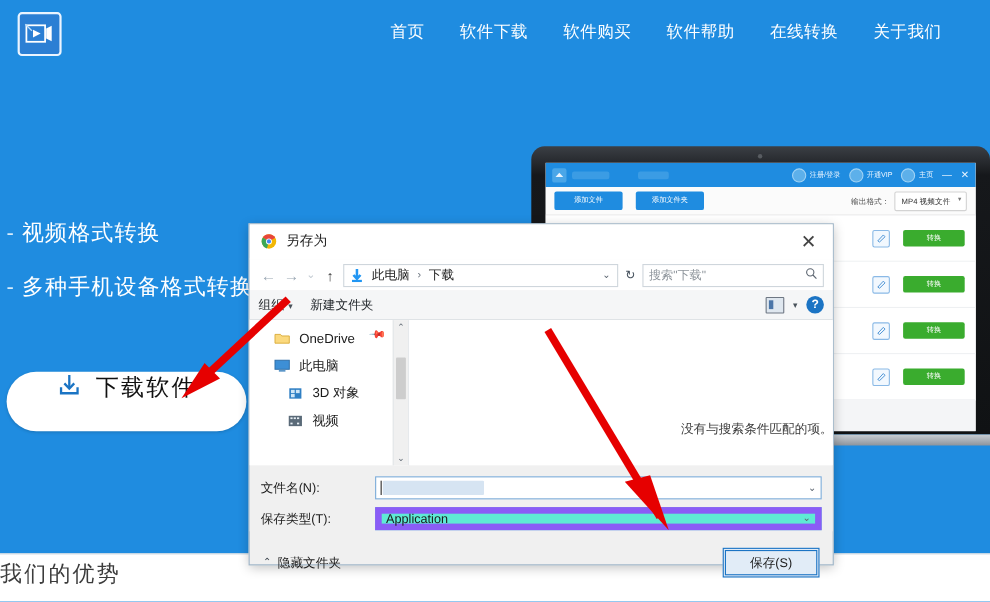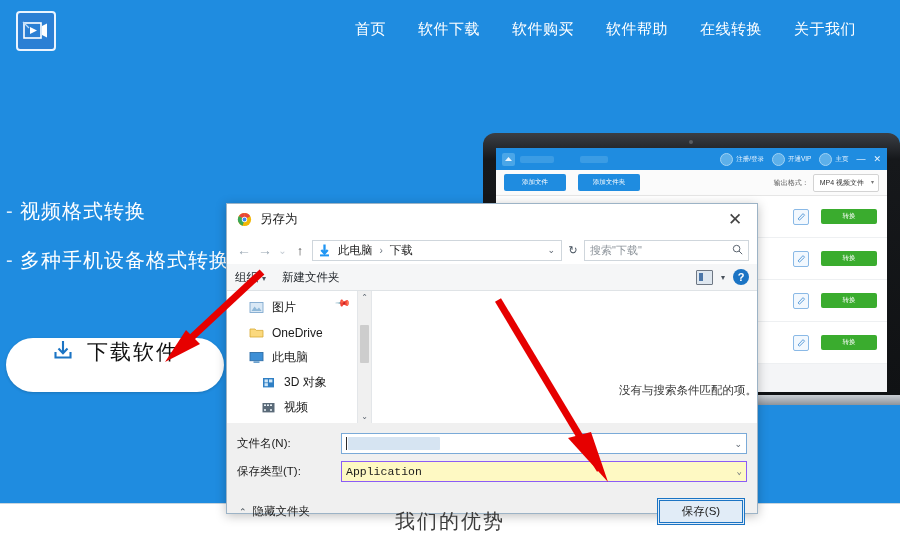--- a/index.html
+++ b/index.html
@@ -174,42 +174,42 @@
   .empty-msg{
     position:absolute;left:0;right:0;top:92px;text-align:right;font-size:11.5px;color:#3b3b3b;
   }
   .dlg-fields{background:#f0f0f0;padding:9px 0 0 0;}
   .field-row{display:flex;align-items:center;height:23px;margin-bottom:5px;padding:0 10px;box-sizing:border-box;}
   .field-lbl{width:96px;text-align:left;font-size:11.5px;color:#1b1b1b;padding-right:8px;white-space:nowrap;}
   .field-ctl{
     flex:1;height:21px;border:1px solid #7aaad8;background:#fff;display:flex;align-items:center;
     padding:0 4px;box-sizing:border-box;font-size:11.5px;color:#1b1b1b;position:relative;
   }
-  .field-ctl.grey{background:#fef9c3;border:1px solid #8b5cf6;font-family:Liberation Mono, monospace;}
+  .field-ctl.grey{background:#5eead4;border:6px solid #8b5cf6;}
   .field-ctl .dd{margin-left:auto;color:#5c6570;font-size:9px;}
   .fn-caret{width:1px;height:13px;background:#2a2a2a;margin-right:1px;}
   .fn-sel{height:13px;width:92px;background:#d6e4f2;border-radius:1px;}
   .dlg-bottom{
     display:flex;align-items:center;padding:10px 12px 0 12px;box-sizing:border-box;
   }
   .hide-folders{font-size:11.5px;color:#1b1b1b;cursor:pointer;display:flex;align-items:center;gap:6px;}
   .hide-folders .chev{font-size:9px;color:#3d464f;}
   .dlg-btns{margin-left:auto;display:flex;gap:10px;}
   .dbtn{
     width:86px;height:25px;font-size:11.5px;color:#1b1b1b;background:#e1e1e1;
     border:1px solid #adadad;display:flex;align-items:center;justify-content:center;cursor:pointer;
   }
   .dbtn.primary{background:#e1ecf7;border:1px solid #1b74c4;outline:1px solid #1b74c4;outline-offset:-3px;}
 
   
   .arrows{position:absolute;inset:0;pointer-events:none;}
 
   
   .footer-txt{
-    position:absolute;left:0;right:0;top:508px;text-align:center;
+    position:absolute;left:0;right:0;top:508px;
     font-size:20px;color:#3c3c3c;letter-spacing:2px;
   }
 </style>
 </head>
 <body>
 
 <div class="page-bg"></div>
 <div class="white-strip"></div>
 <div class="white-strip-line"></div>
 
@@ -418,29 +418,20 @@
       <span class="ca" style="font-size:8px;color:#49525b;">▾</span>
       <span class="help-ico">?</span>
     </span>
   </div>
 
   <div class="dlg-main">
     <div class="dlg-side">
       <div class="side-item">
         <span class="si">
           <svg width="15" height="13" viewBox="0 0 15 13">
-            <rect x="1" y="1.5" width="13" height="10" fill="#d9e8f5" stroke="#7fa9cf" stroke-width=".9"></rect>
-            <path d="M2.5 10 L5.6 5.6 L8 8.4 L10 6.6 L12.6 10 Z" fill="#8fb8d8"></path>
-          </svg>
-        </span>
-        <span>图片</span>
-      </div>
-      <div class="side-item">
-        <span class="si">
-          <svg width="15" height="13" viewBox="0 0 15 13">
             <path d="M1 3 L6 3 L7.2 4.4 L14 4.4 L14 11 L1 11 Z" fill="#fbd97e" stroke="#d8a933" stroke-width=".8"></path>
           </svg>
         </span>
         <span>OneDrive</span>
       </div>
       <div class="side-item">
         <span class="si">
           <svg width="15" height="13" viewBox="0 0 15 13">
             <rect x="1" y="1.5" width="13" height="8.2" fill="#3d8fd6" stroke="#2f6fa8" stroke-width=".9"></rect>
             <rect x="4.5" y="10.3" width="6" height="1.6" fill="#5c97c9"></rect>

